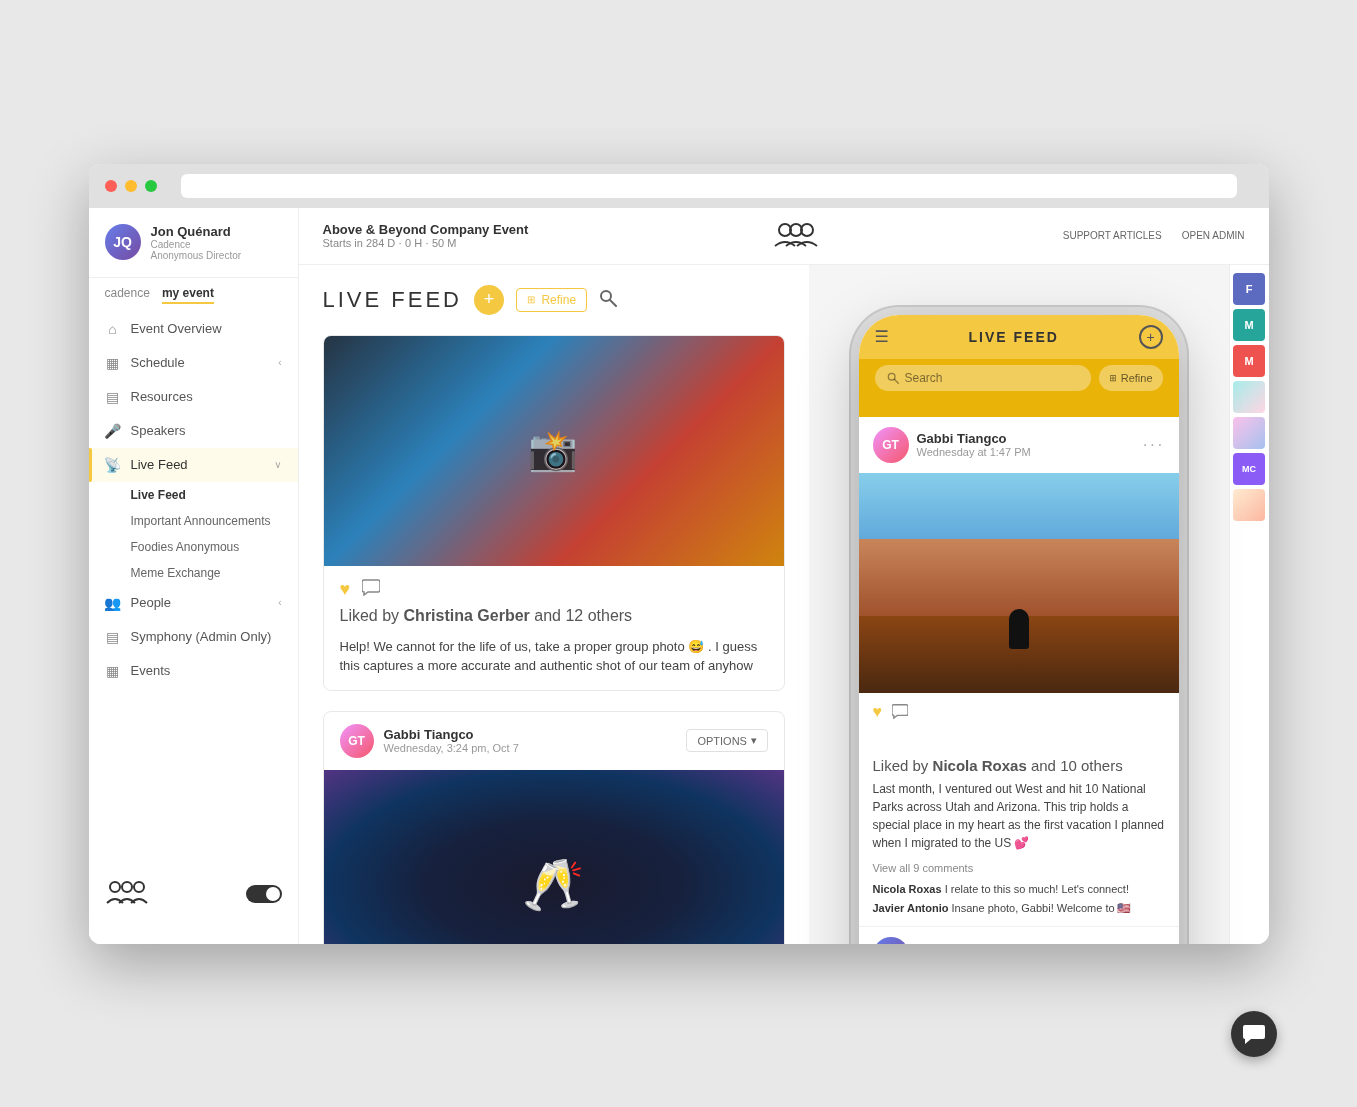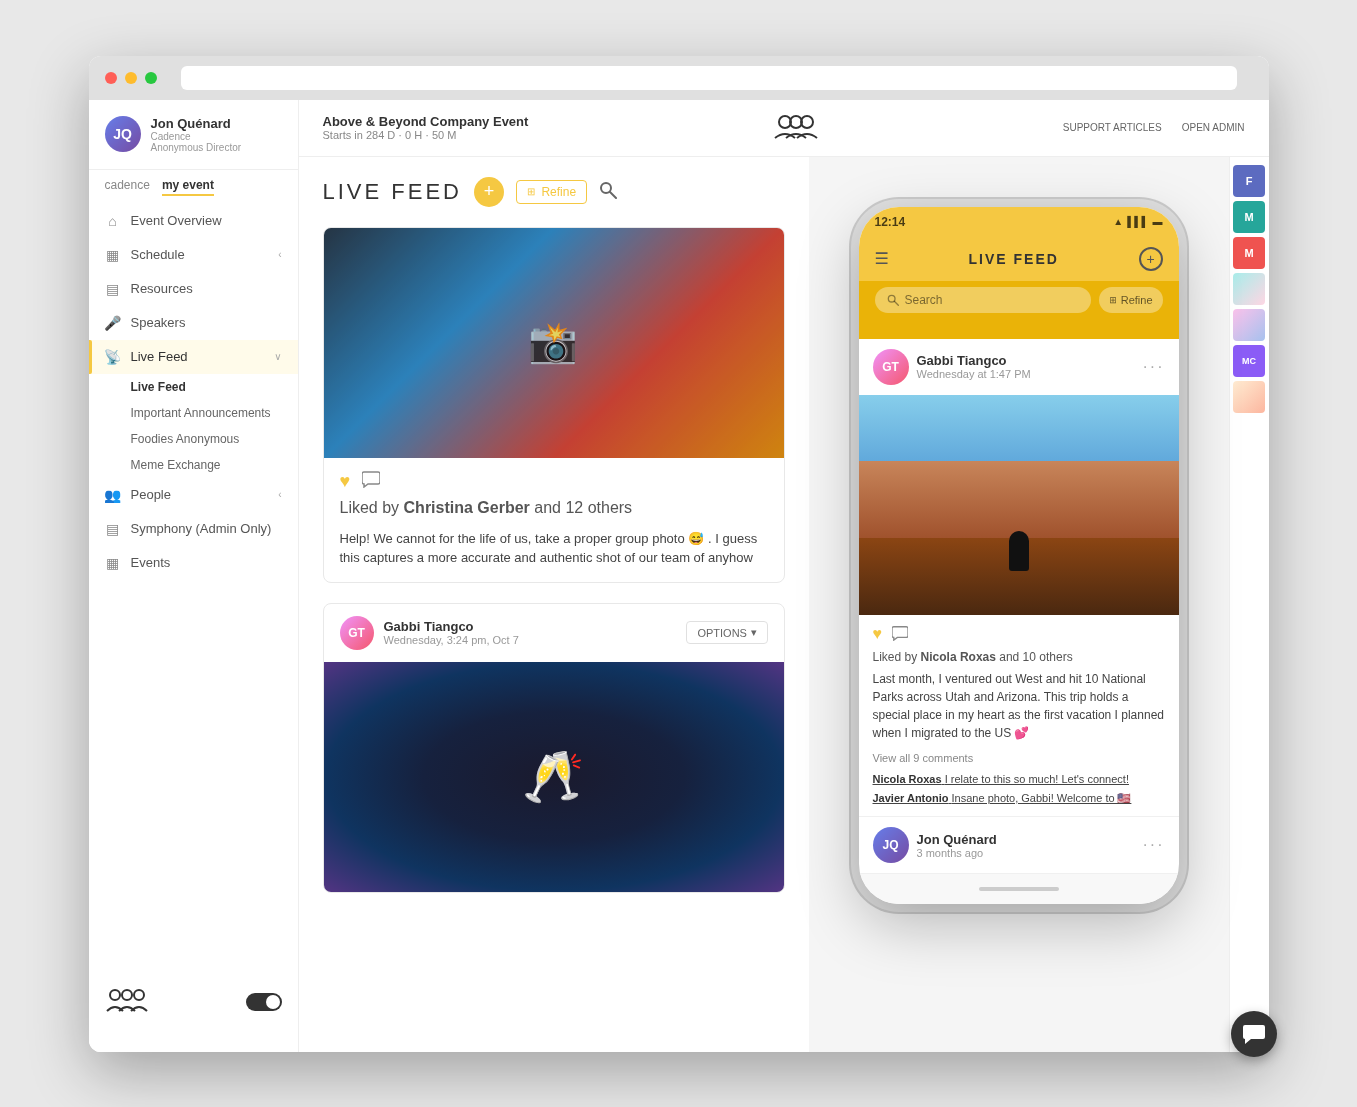--- a/index.html
+++ b/index.html
@@ -27,21 +27,21 @@
     .browser-address-bar {
       flex: 1;
       background: #fff;
       border-radius: 6px;
       height: 24px;
       margin: 0 16px;
     }
 
     .app-layout {
       display: flex;
-      height: 952px;
+      height: 736px;
       background: #fff;
     }
 
     
     .sidebar {
       width: 210px;
       background: #fff;
       border-right: 1px solid #eee;
       display: flex;
       flex-direction: column;
@@ -342,24 +342,24 @@
       right: 0;
       height: 60%;
       background: linear-gradient(180deg, transparent, rgba(0,0,0,0.3));
     }
 
     .phone-post-actions {
       padding: 10px 14px 6px;
       display: flex;
       gap: 10px;
     }
-    .phone-likes { font-size: 12px; color: #555; padding: 0 14px 6px; }
+    .phone-likes { font-size: 15px; color: #555; padding: 0 14px 6px; margin-top: 29px; }
     .phone-body { font-size: 12px; color: #444; line-height: 1.5; padding: 0 14px 10px; }
     .phone-view-comments { font-size: 11px; color: #888; padding: 0 14px 6px; cursor: pointer; }
-    .phone-comment { font-size: 11px; color: #444; padding: 2px 14px; line-height: 1.4; text-decoration: underline; }
+    .phone-comment { font-size: 11px; color: #444; padding: 2px 14px; line-height: 1.4; }
     .phone-comment strong { font-weight: 600; color: #333; }
 
     .phone-bottom-bar {
       background: #f8f8f8;
       height: 30px;
       display: flex;
       align-items: center;
       justify-content: center;
     }
     .phone-home-indicator {
@@ -616,28 +616,20 @@
                 <span>▾</span>
               </div>
             </div>
             <div class="gatsby-photo">🥂</div>
           </div>
         </div>
 
         <div class="phone-panel">
           <div class="phone-mockup">
 
-            <div class="phone-notch">
-              <span style="font-size:12px;font-weight:700;">12:14</span>
-              <div class="phone-status-icons">
-                <span>▲</span>
-                <span>▌▌▌</span>
-                <span>▬</span>
-              </div>
-            </div>
 
             <div class="phone-header">
               <span style="font-size:16px;color:#555;">☰</span>
               <span class="phone-header-title">LIVE FEED</span>
               <span style="width:24px;height:24px;border:2px solid #555;border-radius:50%;display:flex;align-items:center;justify-content:center;font-size:14px;color:#555;">+</span>
             </div>
 
             <div class="phone-search-bar">
               <div class="phone-search-input">
                 <svg width="12" height="12" viewBox="0 0 18 18">

